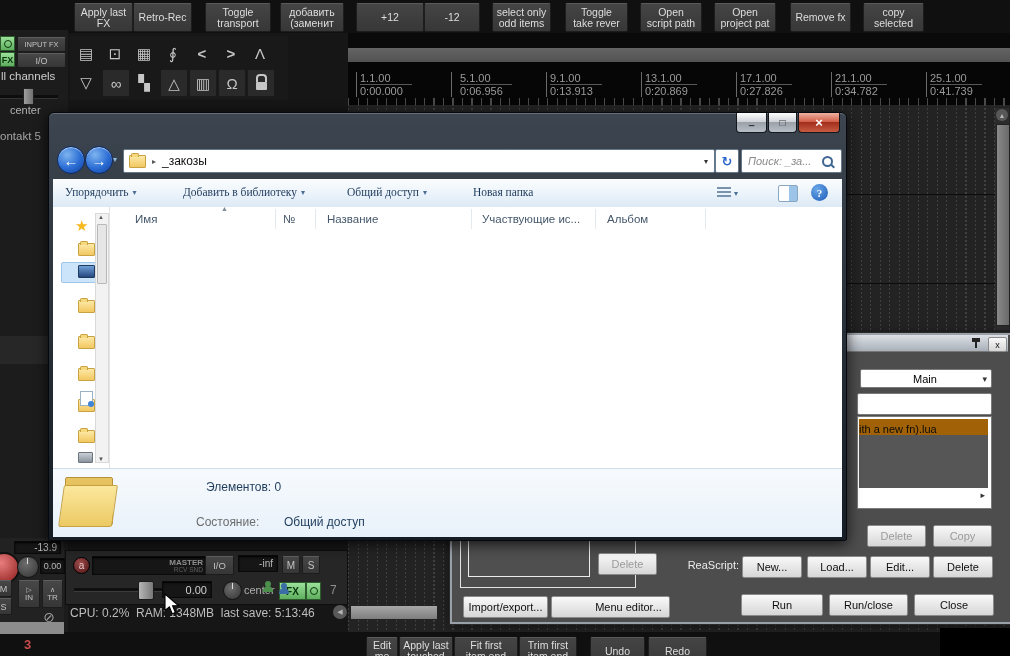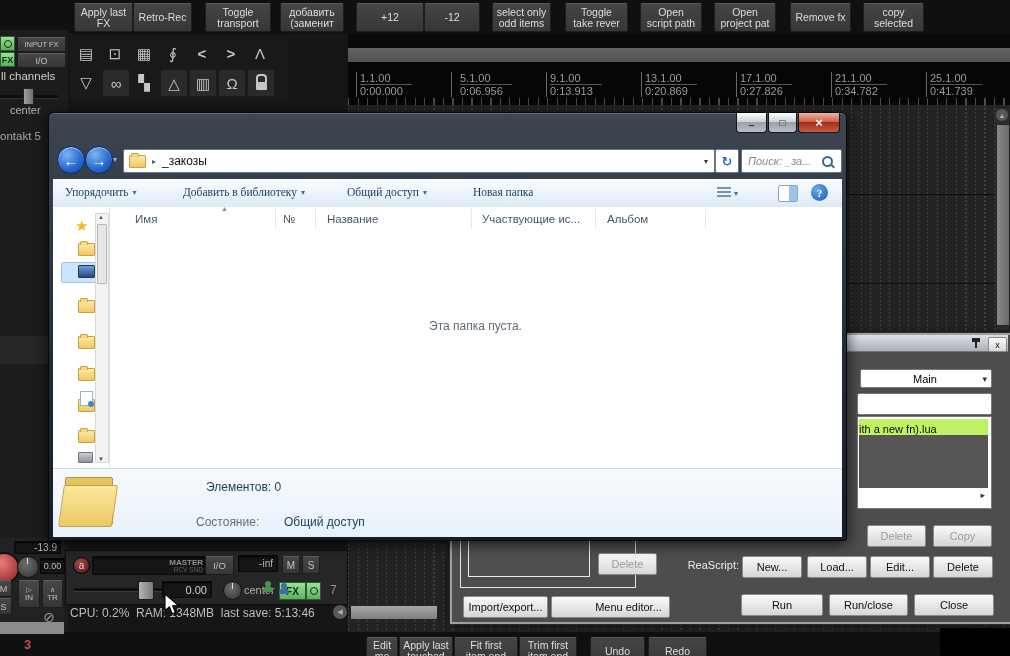--- a/index.html
+++ b/index.html
@@ -200,21 +200,21 @@
         <span class="pin" style="display:block;"></span>
       </div>
     <div class="abs wbtn" style="left:536px;top:2px;width:17px;height:13px;font-size:9px;">x</div>
 
     <div class="abs whitefield" style="left:408px;top:34px;width:130px;height:17px;border-color:#7a7a7a;">
       <span style="font-size:11px;color:#000;margin-left:4px;flex:1;padding-left:48px;">Main</span>
       <span class="chev" style="margin-right:4px;color:#333;font-size:9px;">▾</span>
     </div>
     <div class="abs whitefield" style="left:405px;top:58px;width:133px;height:20px;border-color:#7a7a7a;"></div>
     <div class="abs" style="left:405px;top:81px;width:133px;height:91px;background:#fff;border:1px solid #7a7a7a;">
-      <div class="abs" style="left:1px;top:2px;width:129px;height:16px;background:#bef264;overflow:hidden;">
+      <div class="abs" style="left:1px;top:2px;width:129px;height:16px;background:#a16207;overflow:hidden;">
         <span style="font-size:11px;color:#0c0c0c;white-space:nowrap;">ith a new fn).lua</span>
       </div>
       <div class="abs" style="left:1px;top:18px;width:129px;height:53px;background:#565656;"></div>
       <div class="abs" style="left:1px;top:71px;width:129px;height:17px;background:#fff;">
         <span style="position:absolute;right:3px;top:2px;font-size:9px;color:#333;">▸</span>
       </div>
     </div>
 
     <div class="abs" style="left:8px;top:203px;width:174px;height:48px;border:1px solid #e3e3e3;"></div>
     <div class="abs" style="left:16px;top:196px;width:120px;height:44px;border:1px solid #ededed;background:#4f4f4f;"></div>
@@ -330,21 +330,20 @@
         <div class="mfolder abs" style="left:25px;top:224px;"></div>
         <div class="abs" style="left:25px;top:245px;width:13px;height:9px;background:linear-gradient(#c9cfd6,#8b949e);border:1px solid #6b737c;border-radius:1px;"></div>
 
         <div class="scrl abs" style="left:42px;top:6px;width:12px;height:248px;">
           <span class="abs" style="left:2px;top:0;font-size:6px;color:#555;">▲</span>
           <div class="abs" style="left:1px;top:10px;width:8px;height:58px;background:#e6e6e6;border:1px solid #b9b9b9;border-radius:1px;"></div>
           <span class="abs" style="left:2px;bottom:0;font-size:6px;color:#555;">▼</span>
         </div>
       </div>
 
-      <div class="abs" style="left:56px;top:140px;width:733px;text-align:center;font-size:12px;color:#5f6a75;">Эта папка пуста.</div>
 
       <div class="details abs" style="left:0;top:289px;width:789px;height:68px;">
         <div class="bigfolder abs" style="left:8px;top:4px;width:56px;height:58px;">
           <span class="back"></span>
             <span class="front"></span>
         </div>
         <span class="abs" style="left:153px;top:11px;font-size:12px;color:#1d3b5b;">Элементов: 0</span>
         <span class="abs" style="left:143px;top:46px;font-size:12px;color:#6d6d6d;">Состояние:</span>
         <span class="person abs" style="left:212px;top:46px;background:#4d8f4d;"></span>
         <span class="person abs" style="left:218px;top:48px;background:#3a6ea5;"></span>

